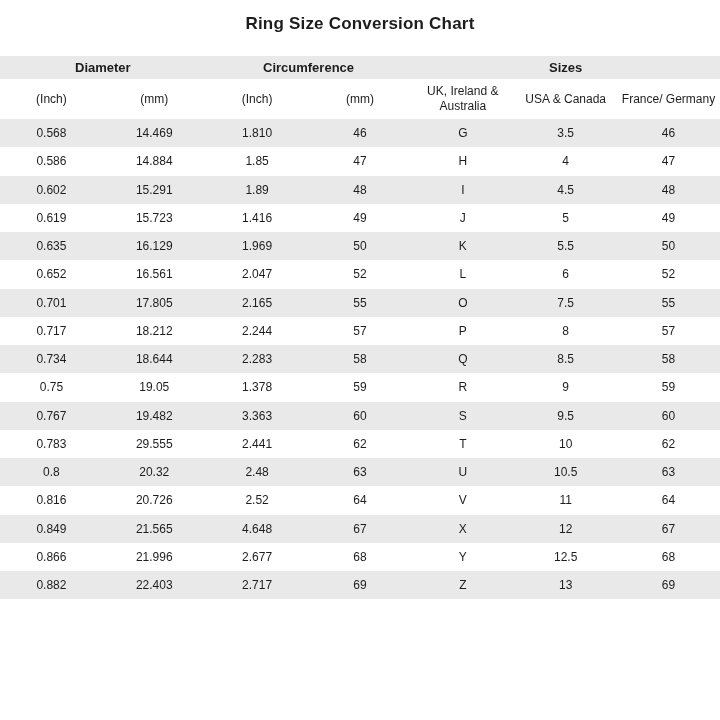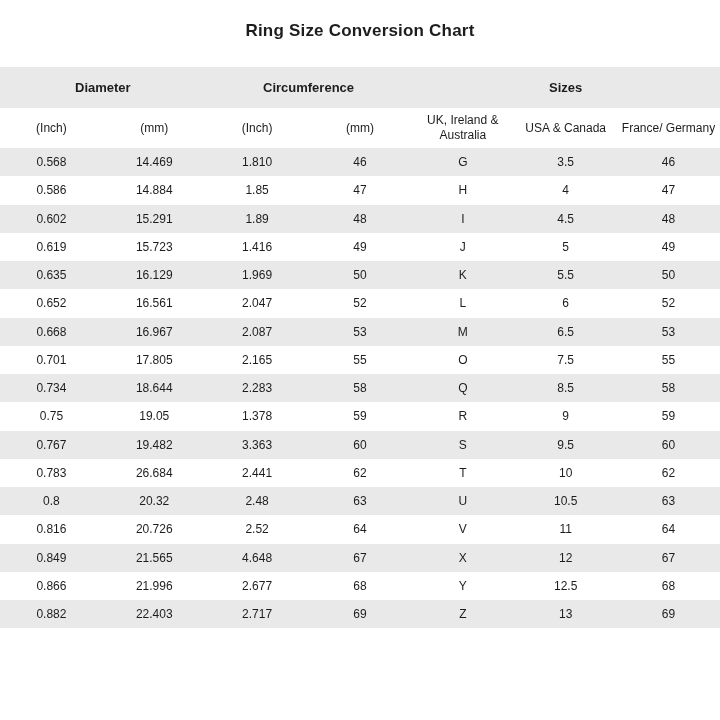--- a/index.html
+++ b/index.html
@@ -5,42 +5,42 @@
   html, body { margin: 0; padding: 0; }
   body {
     width: 720px;
     height: 720px;
     background: var(--bg, #ffffff);
     color: var(--text, #1d1d1d);
     font-family: "Liberation Sans", sans-serif;
     overflow: hidden;
   }
   .page-title {
-    height: 67px;
+    height: 56px;
     box-sizing: border-box;
-    padding-top: 21px;
+    padding-top: 14px;
     text-align: center;
     font-size: 17px;
     font-weight: bold;
     letter-spacing: 0.2px;
   }
   table.conversion-table {
     width: 720px;
     border-collapse: collapse;
     table-layout: fixed;
   }
   table.conversion-table col { width: 14.2857%; }
   th, td {
     padding: 0;
     text-align: center;
     vertical-align: middle;
   }
   thead tr.group-row th {
     background: var(--header-bg, #e9e9e9);
-    height: 41px;
+    height: 23px;
     font-size: 13px;
     font-weight: bold;
   }
   thead tr.col-row th {
     height: 40px;
     font-size: 12px;
     font-weight: normal;
     line-height: 1.25;
     background: #ffffff;
   }
@@ -132,38 +132,38 @@
       <tr>
         <td>0.652</td>
         <td>16.561</td>
         <td>2.047</td>
         <td>52</td>
         <td>L</td>
         <td>6</td>
         <td>52</td>
       </tr>
       <tr>
-        <td>0.668</td>
-        <td>16.967</td>
-        <td>2.087</td>
-        <td>53</td>
-        <td>M</td>
-        <td>6.5</td>
-        <td>53</td>
-      </tr>
-      <tr>
         <td>0.701</td>
         <td>17.805</td>
         <td>2.165</td>
         <td>55</td>
         <td>O</td>
         <td>7.5</td>
         <td>55</td>
       </tr>
       <tr>
+        <td>0.717</td>
+        <td>18.212</td>
+        <td>2.244</td>
+        <td>57</td>
+        <td>P</td>
+        <td>8</td>
+        <td>57</td>
+      </tr>
+      <tr>
         <td>0.734</td>
         <td>18.644</td>
         <td>2.283</td>
         <td>58</td>
         <td>Q</td>
         <td>8.5</td>
         <td>58</td>
       </tr>
       <tr>
         <td>0.75</td>
@@ -178,21 +178,21 @@
         <td>0.767</td>
         <td>19.482</td>
         <td>3.363</td>
         <td>60</td>
         <td>S</td>
         <td>9.5</td>
         <td>60</td>
       </tr>
       <tr>
         <td>0.783</td>
-        <td>26.684</td>
+        <td>29.555</td>
         <td>2.441</td>
         <td>62</td>
         <td>T</td>
         <td>10</td>
         <td>62</td>
       </tr>
       <tr>
         <td>0.8</td>
         <td>20.32</td>
         <td>2.48</td>

